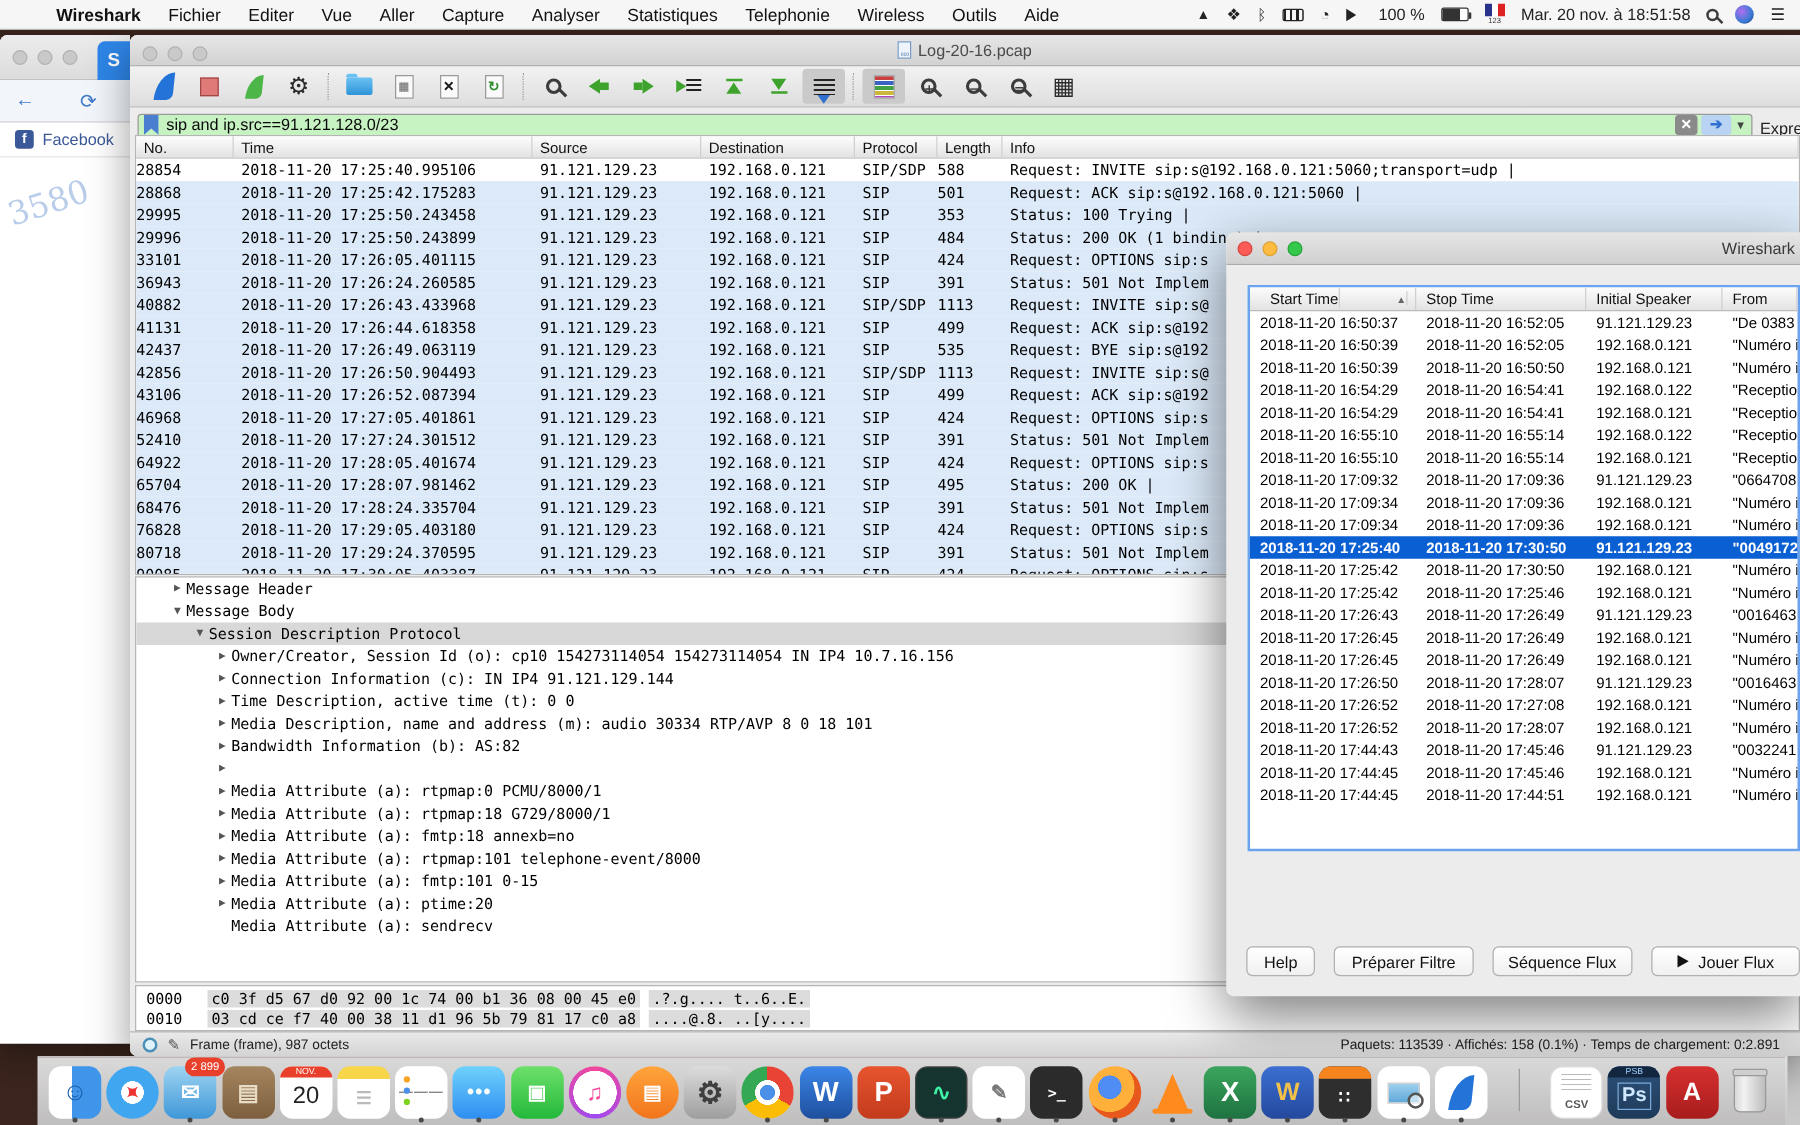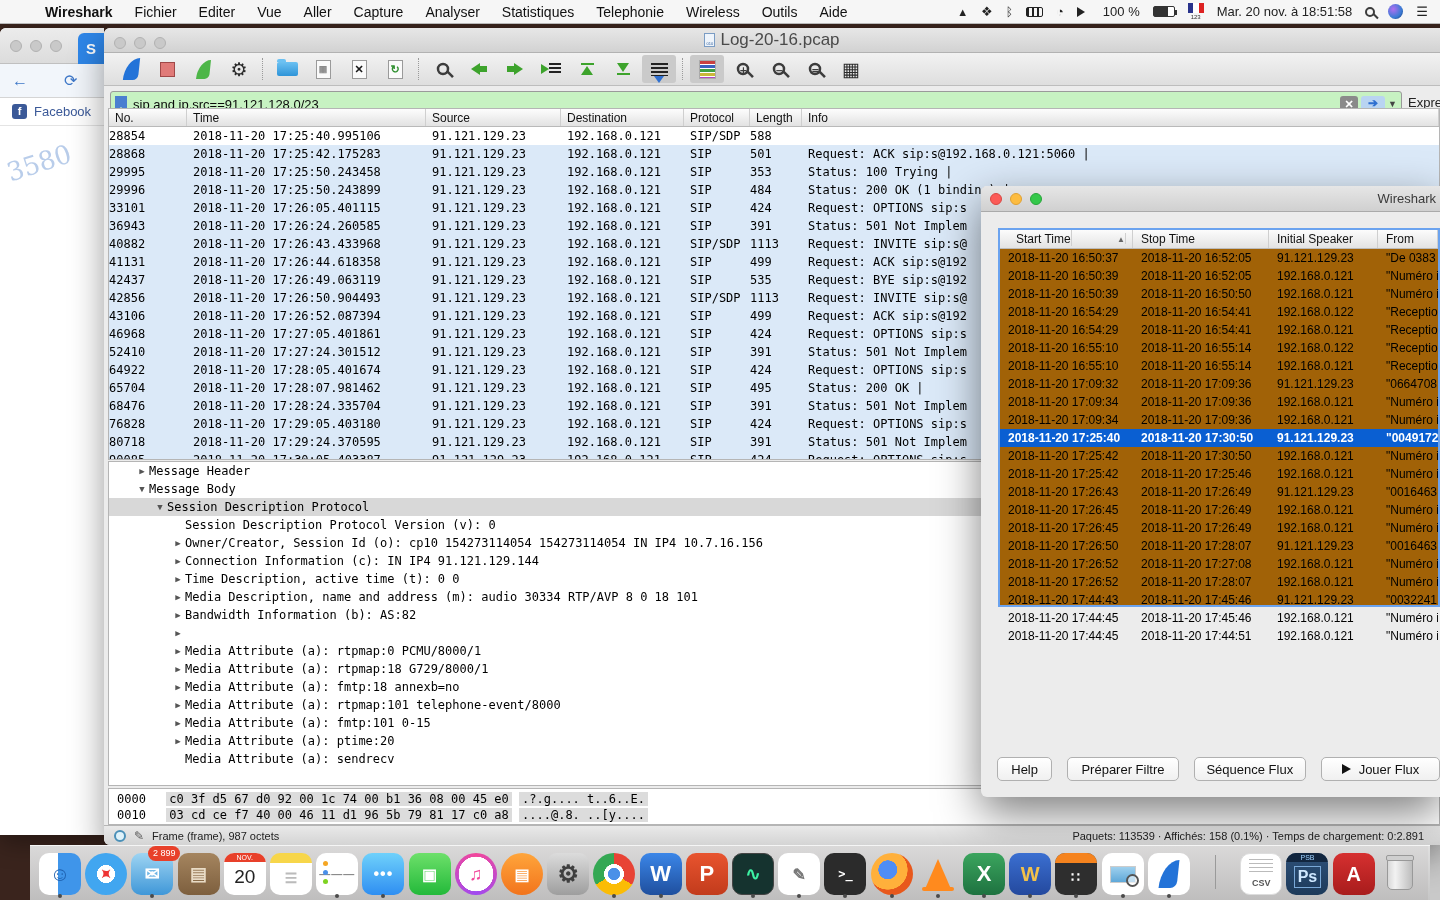--- a/index.html
+++ b/index.html
@@ -40,21 +40,21 @@
   #browser .nav{height:34px;background:#f2f6fb;border-bottom:1px solid #d5d5d5;display:flex;align-items:center;gap:12px;padding-left:12px;color:#3f78c8;font-size:16px}
   #browser .bm{height:28px;display:flex;align-items:center;gap:7px;padding-left:12px;border-bottom:1px solid #e4e4e4}
   #browser .fico{width:15px;height:15px;background:#3b5998;color:#fff;border-radius:3px;font:bold 11px/15px "Liberation Sans",sans-serif;text-align:center}
   #browser .bm span.lbl{color:#3b5998;font-size:13px}
   #browser .sketch{position:absolute;top:120px;left:6px;color:#b9cdea;font-size:26px;transform:rotate(-18deg);font-family:"DejaVu Serif",serif}
 
   
   #ws{left:104px;top:28px;width:1336px;height:817px;background:#ececec;border-radius:6px 0 0 6px;
     box-shadow:0 12px 34px rgba(0,0,0,.4);z-index:10;overflow:hidden}
   #ws .titlebar{height:25px;background:linear-gradient(#e7e7e7,#d2d2d2);border-bottom:1px solid #b2b2b2;position:relative;display:flex;align-items:center}
-  #ws .title{position:absolute;left:0;right:0;text-align:center;font-size:17px;color:#4a4a4a;display:flex;justify-content:center;align-items:center;gap:5px}
+  #ws .title{position:absolute;left:0;right:0;text-align:center;font-size:13px;color:#4a4a4a;display:flex;justify-content:center;align-items:center;gap:5px}
   .docico{display:inline-block;width:11px;height:14px;background:#eef4fb;border:1px solid #7a9cc4;position:relative}
   .docico::after{content:"010";position:absolute;bottom:0;left:0;right:0;font-size:4px;color:#2f5f9e;text-align:center}
 
   #ws .toolbar{height:33px;background:linear-gradient(#f2f2f2,#dedede);border-bottom:1px solid #bdbdbd;display:flex;align-items:center;padding-left:10px;gap:2px}
   .tbtn{width:34px;height:28px;display:flex;align-items:center;justify-content:center;background:none;border:none}
   .tbtn.pressed{background:#cacaca;border-radius:3px}
   .tb-sep{width:10px;height:28px;position:relative}
   .tb-sep::after{content:"";position:absolute;left:4px;top:3px;bottom:3px;border-left:1px dotted #9a9a9a}
   .fin{display:inline-block;background:#2373d8;width:15px;height:22px;border-radius:100% 0 35% 0/100% 0 25% 0;transform:skewX(-6deg)}
   .fin.green{background:#4db648;width:13px;height:19px}
@@ -78,21 +78,21 @@
   .tb-first .tico::after{content:"";border:6px solid transparent;border-bottom:9px solid #3da32c;border-top:0}
   .tb-last .tico::before{content:"";border:6px solid transparent;border-top:9px solid #3da32c;border-bottom:0}
   .tb-last .tico::after{content:"";width:13px;height:2px;background:#3da32c;margin-top:1px}
   .tb-autoscroll .tico{width:17px;height:13px;background:repeating-linear-gradient(#222 0 2px,transparent 2px 4px);position:relative}
   .tb-autoscroll .tico::after{content:"";position:absolute;left:3px;top:13px;border:5px solid transparent;border-top:7px solid #2e6fd0}
   .tb-colorize .tico{width:17px;height:19px;border:1px solid #aaa;background:
     linear-gradient(#c94040 0 3px,#fff 3px 4px,#3a62c0 4px 7px,#fff 7px 8px,#3fa044 8px 11px,#fff 11px 12px,#c9b83a 12px 15px,#fff 15px 16px,#b14ac0 16px)}
   .tb-zoomin .tico,.tb-zoomout .tico,.tb-zoomreset .tico,.tb-find .tico{transform:scale(1.25)}
 
   #filterbar{height:22px;margin:5px 6px 4px 6px;display:flex;align-items:center;gap:6px}
-  #filterinput{flex:0 0 1292px;height:22px;background:#c7f2c2;border:1px solid #9a9a9a;border-radius:3px;display:flex;align-items:flex-end;padding:0 4px;gap:6px}
+  #filterinput{flex:0 0 1292px;height:22px;background:#c7f2c2;border:1px solid #9a9a9a;border-radius:3px;display:flex;align-items:flex-start;padding:0 4px;gap:6px}
   .bkmk{width:12px;height:16px;background:#4a7fd0;clip-path:polygon(0 0,100% 0,100% 100%,50% 68%,0 100%);flex:0 0 auto}
   #filtertext{font-size:13px;color:#0a0a0a;white-space:nowrap;flex:1}
   .fctl{display:flex;align-items:center;gap:3px}
   .fx{width:18px;height:16px;background:#8a8a8a;border-radius:3px;color:#fff;font:bold 11px/16px "Liberation Sans",sans-serif;text-align:center}
   .fgo{width:24px;height:16px;background:#b9d4f2;border-radius:3px;color:#2e6fd0;font:bold 12px/15px "Liberation Sans",sans-serif;text-align:center}
   .fcaret{font-size:9px;color:#444}
   #exprlabel{font-size:13px;color:#222;white-space:nowrap}
 
   
   #plist{position:absolute;left:4px;right:0;top:80px;height:352px;background:#fff;border:1px solid #b5b5b5;overflow:hidden;
@@ -134,21 +134,21 @@
   
   #voip{left:981px;top:186px;width:459px;height:611px;background:#ececec;border-radius:6px 0 0 6px;
     box-shadow:0 16px 44px rgba(0,0,0,.5);z-index:40;overflow:hidden}
   #voip .titlebar{height:26px;background:linear-gradient(#e6e6e6,#d0d0d0);border-bottom:1px solid #aaa;display:flex;align-items:center;position:relative}
   #voip .lights{padding:0 0 0 9px;gap:8px;display:flex}
   #voip .lights i{width:12px;height:12px;border-radius:50%}
   #voip .title{position:absolute;right:4px;font-size:13px;color:#3a3a3a}
   .lr{background:#fc5b57;border:1px solid #d94742}
   .ly{background:#fdbc40;border:1px solid #dfa133}
   .lg{background:#34c84a;border:1px solid #27a53a}
-  #vtablewrap{position:absolute;left:17px;top:42px;right:0;height:379px;background:#a16207;border:2px solid #6ba3ef}
+  #vtablewrap{position:absolute;left:17px;top:42px;right:0;height:453px;background:#ffffff;border:2px solid #6ba3ef}
   .vhead{display:flex;height:19px;background:linear-gradient(#fcfcfc,#e3e3e3);border-bottom:1px solid #bbb;font-size:12px;color:#111}
   .vhead span{padding:2px 0 0 8px;border-right:1px solid #cfcfcf;overflow:hidden;white-space:nowrap;position:relative}
   .v-start{width:133px;flex:0 0 133px}.v-stop{width:136px;flex:0 0 136px}.v-spk{width:109px;flex:0 0 109px}.v-from{flex:1}
   .vhead .sort{position:absolute;right:6px;top:3px;font-size:8px;color:#666}
   .vrow{display:flex;height:18px;line-height:18px;font-size:12px;color:#000;white-space:nowrap}
   .vrow span{padding-left:8px;overflow:hidden;white-space:nowrap}
   .vrow.sel{background:#0a5fd2;color:#fff;font-weight:bold}
   #vbuttons{position:absolute;left:16px;right:0;top:571px;display:flex;gap:15px}
   .vbtn{height:24px;background:linear-gradient(#ffffff,#f0f0f0);border:1px solid #b0b0b0;border-radius:5px;
     font-size:13px;color:#111;display:flex;align-items:center;justify-content:center;gap:8px;white-space:nowrap}
@@ -414,20 +414,21 @@
     </div>
     <div>
 
     <div class="prow r-sel">
           <span class="c-no">28854</span>
           <span class="c-time">2018-11-20 17:25:40.995106</span>
           <span class="c-src">91.121.129.23</span>
           <span class="c-dst">192.168.0.121</span>
           <span class="c-proto">SIP/SDP</span>
           <span class="c-len">588</span>
+          <span class="c-info">Request: INVITE sip:s@192.168.0.121:5060;transport=udp  |</span>
         </div>
         <div class="prow">
           <span class="c-no">28868</span>
           <span class="c-time">2018-11-20 17:25:42.175283</span>
           <span class="c-src">91.121.129.23</span>
           <span class="c-dst">192.168.0.121</span>
           <span class="c-proto">SIP</span>
           <span class="c-len">501</span>
           <span class="c-info">Request: ACK sip:s@192.168.0.121:5060 |</span>
         </div>
@@ -593,24 +594,20 @@
         <span class="ar">▶</span>
         <span>Message Header</span>
       </div>
       <div class="trow ind0">
         <span class="ar">▼</span>
         <span>Message Body</span>
       </div>
       <div class="trow ind1 sel">
         <span class="ar">▼</span>
         <span>Session Description Protocol</span>
-      </div>
-      <div class="trow ind2">
-        <span class="ar"></span>
-        <span>Session Description Protocol Version (v): 0</span>
       </div>
       <div class="trow ind2">
         <span class="ar">▶</span>
         <span>Owner/Creator, Session Id (o): cp10 154273114054 154273114054 IN IP4 10.7.16.156</span>
       </div>
       <div class="trow ind2">
         <span class="ar">▶</span>
         <span>Connection Information (c): IN IP4 91.121.129.144</span>
       </div>
       <div class="trow ind2">
@@ -660,21 +657,21 @@
 
   <div id="phex">
 
   <div class="hrow">
         <span class="off">0000</span>
         <span class="bytes">c0 3f d5 67 d0 92 00 1c  74 00 b1 36 08 00 45 e0</span>
         <span class="asc">.?.g.... t..6..E.</span>
       </div>
       <div class="hrow">
         <span class="off">0010</span>
-        <span class="bytes">03 cd ce f7 40 00 46 11  d1 96 5b 79 81 17 c0 a8</span>
+        <span class="bytes">03 cd ce f7 40 00 38 11  d1 96 5b 79 81 17 c0 a8</span>
         <span class="asc">....@.8. ..[y....</span>
       </div>
     </div>
 
   <div id="wstatus">
     <span class="st-dot"></span>
     <span class="st-pencil">✎</span>
     <span>Frame (frame), 987 octets</span>
     <span class="right">Paquets: 113539 · Affichés: 158 (0.1%) ·  Temps de chargement: 0:2.891</span>
   </div>

